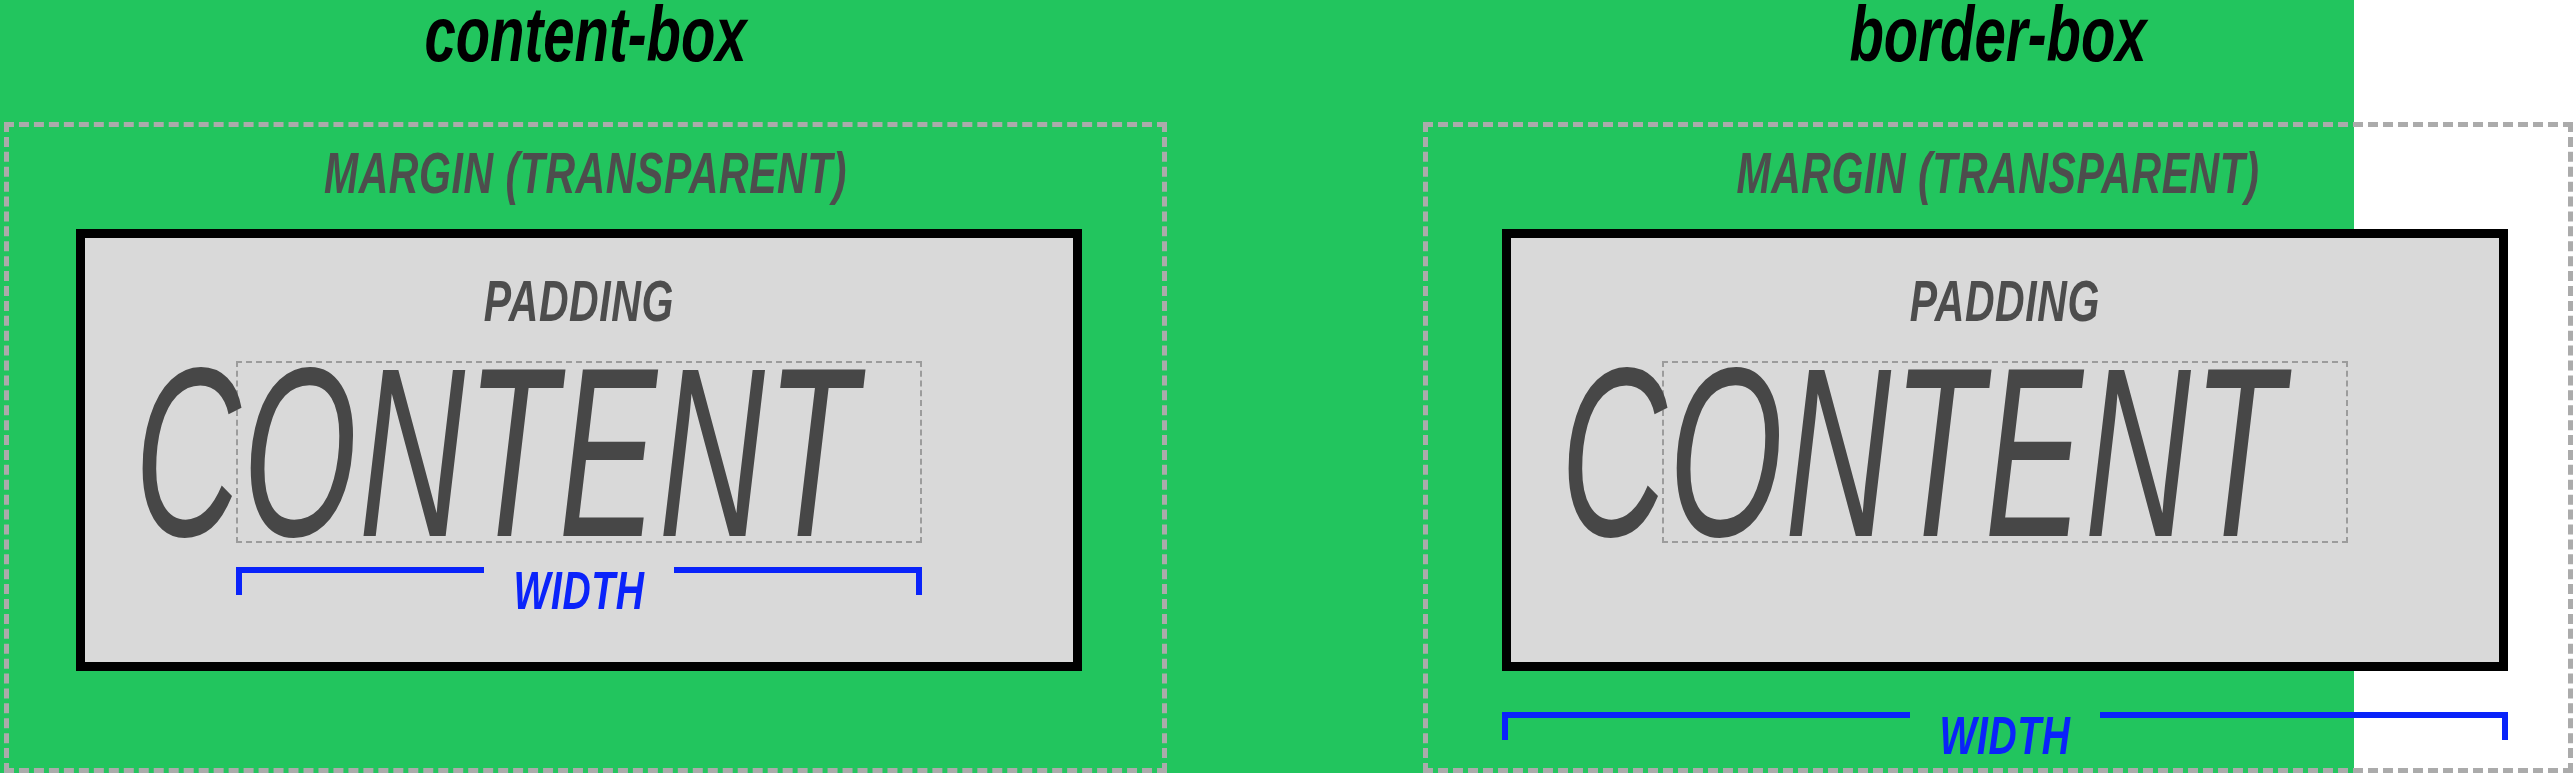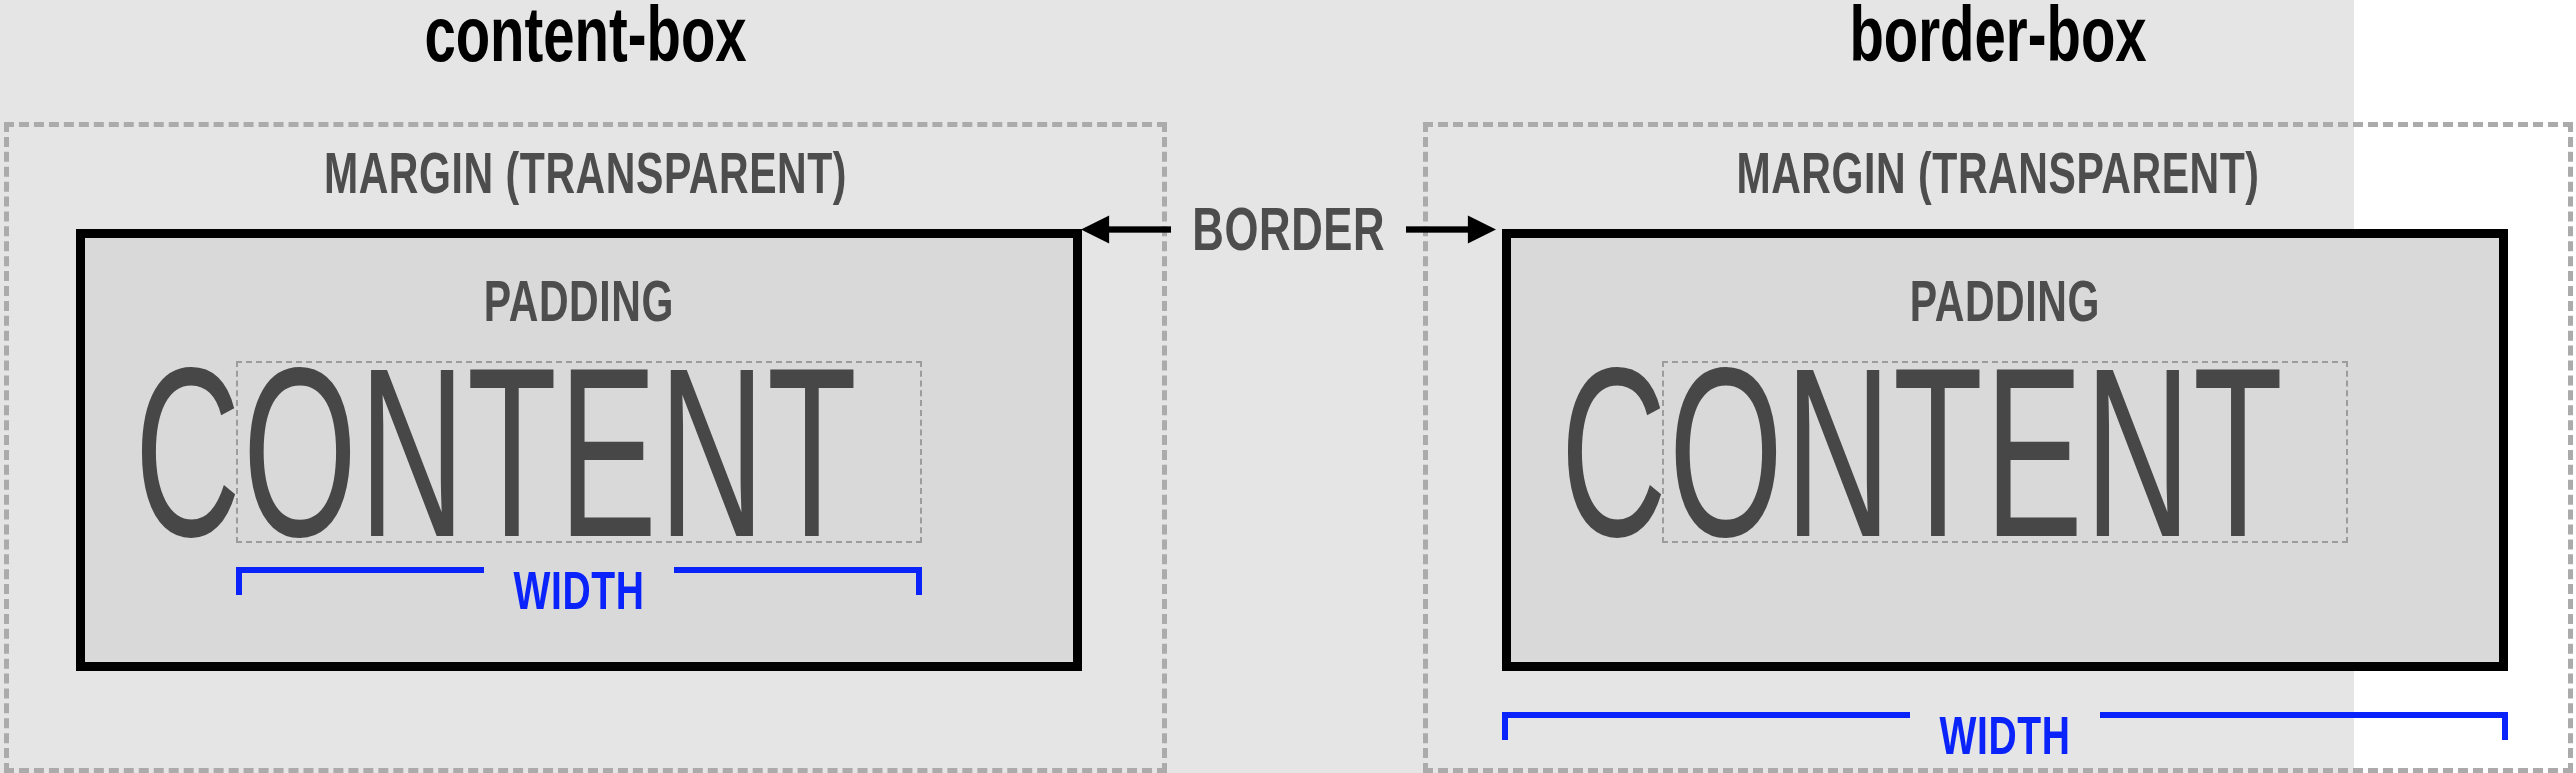--- a/index.html
+++ b/index.html
@@ -8,21 +8,22 @@
     background: #ffffff;
     width: 2576px;
     height: 774px;
     overflow: hidden;
     font-family: "Liberation Sans", "DejaVu Sans", sans-serif;
   }
   .stage {
     position: relative;
     width: 2354px;
     height: 774px;
-    background: #e5e5e5;
+    background: #22c55e;
+    font-style: italic;
   }
 
   
   .diagram-title {
     position: absolute;
     top: -8.4px;
     height: 84px;
     line-height: 84px;
     text-align: center;
     font-size: 64px;
@@ -205,26 +206,15 @@
 
     <div class="measure below">
       <div class="tick"></div>
       <div class="mline"></div>
       <div class="width-label">WIDTH</div>
       <div class="mline"></div>
       <div class="tick"></div>
     </div>
   </div>
 
-  <div class="border-callout">
-    <svg class="arrow" width="90" height="45" viewBox="0 0 128 64">
-      <rect x="26" y="27.5" width="102" height="9" fill="#000000"></rect>
-      <polygon points="0,32 40,12 40,52" fill="#000000"></polygon>
-    </svg>
-    <div class="callout-label">BORDER</div>
-    <svg class="arrow" width="90" height="45" viewBox="0 0 128 64">
-      <rect x="0" y="27.5" width="102" height="9" fill="#000000"></rect>
-      <polygon points="128,32 88,12 88,52" fill="#000000"></polygon>
-    </svg>
-  </div>
 
 </div>
 
 
 </body></html>

